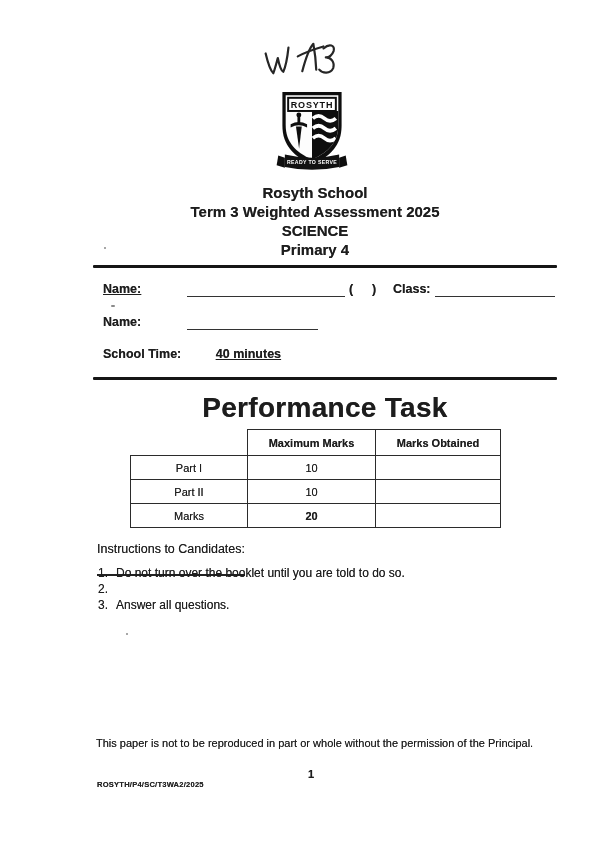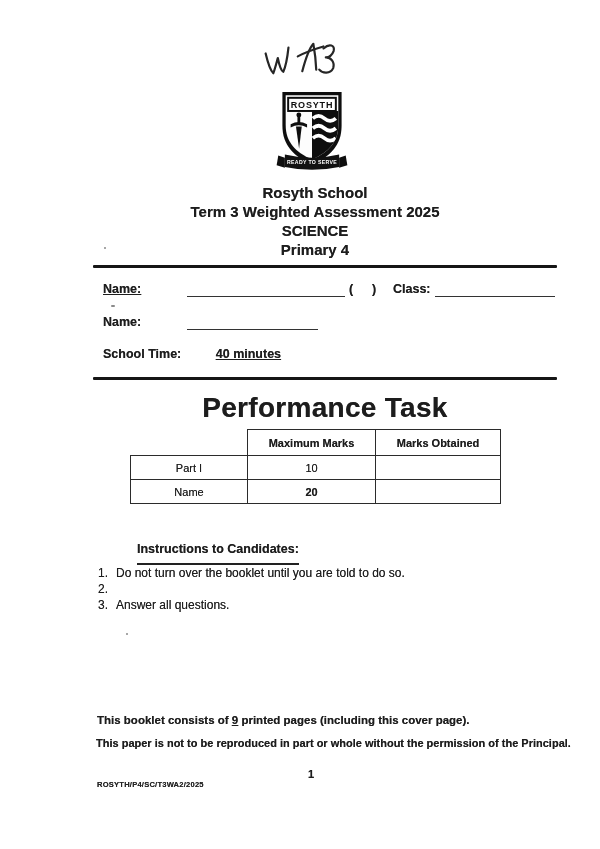--- a/index.html
+++ b/index.html
@@ -41,30 +41,30 @@
   table.marks{position:absolute;left:130px;top:429px;width:370px;border-collapse:collapse;table-layout:fixed;}
   table.marks col.c1{width:117px;} table.marks col.c2{width:128px;} table.marks col.c3{width:125px;}
   table.marks th,table.marks td{border:1.5px solid #2b2b2b;text-align:center;font-size:11px;padding:0;}
   table.marks thead tr{height:26px;} table.marks tbody tr{height:24px;}
   table.marks th{font-weight:bold;}
   table.marks th.blank{border:none;}
   table.marks td.row-label{font-weight:normal;}
   table.marks tr.total-row td.max{font-weight:bold;}
 
   
-  .instr-heading{position:absolute;left:97px;top:542px;font-size:12.5px;font-weight:bold;
-    border-bottom:2px solid #222;padding-bottom:7px;margin-left:40px;}
+  .instr-heading{position:absolute;left:97px;top:542px;font-size:12.5px;font-weight:normal;
+    border-bottom:2px solid #222;padding-bottom:18px;}
   .instr-list{position:absolute;left:98px;top:566px;font-size:12px;line-height:15.8px;}
   .instr-item{display:flex;}
   .instr-item .num{width:18px;flex:0 0 18px;}
 
   
   .footer-1{position:absolute;left:97px;top:714px;font-size:11.5px;font-weight:bold;}
   .footer-1 .pages{text-decoration:underline;}
-  .footer-2{position:absolute;left:96px;top:737px;font-size:11px;font-weight:bold;}
+  .footer-2{position:absolute;left:96px;top:737px;font-size:11px;font-weight:normal;}
   .page-num{position:absolute;left:308px;top:768px;font-size:11px;font-weight:bold;}
   .doc-code{position:absolute;left:97px;top:780px;font-size:7.6px;font-weight:bold;letter-spacing:.2px;color:#242424;}
 
   
   .artifact{position:absolute;background:#8a8a8a;border-radius:50%;}
   .a1{left:104px;top:247px;width:2px;height:2px;}
   .a2{left:111px;top:305px;width:4px;height:1.5px;border-radius:1px;}
   .a3{left:126px;top:633px;width:2px;height:2px;}
 </style>
 </head>
@@ -150,22 +150,27 @@
         <th>Maximum Marks</th>
         <th>Marks Obtained</th>
       </tr>
     </thead>
     <tbody>
       <tr>
         <td class="row-label">Part I</td>
         <td class="max">10</td>
         <td class="obtained"></td>
       </tr>
+      <tr>
+        <td class="row-label">Part II</td>
+        <td class="max">10</td>
+        <td class="obtained"></td>
+      </tr>
       <tr class="total-row">
-        <td class="row-label">Name</td>
+        <td class="row-label">Marks</td>
         <td class="max">20</td>
         <td class="obtained"></td>
       </tr>
     </tbody>
   </table>
 
   <div class="instr-heading ink">Instructions to Candidates:</div>
   <div class="instr-list ink">
     <div class="instr-item">
       <span class="num">1.</span>
@@ -173,23 +178,20 @@
     </div>
     <div class="instr-item">
       <span class="num">2.</span>
     </div>
     <div class="instr-item">
       <span class="num">3.</span>
       <span class="txt">Answer all questions.</span>
     </div>
   </div>
 
-  <div class="footer-1 ink">
-    <span>This booklet consists of </span><span class="pages">9</span><span> printed pages (including this cover page).</span>
-  </div>
   <div class="footer-2 ink">This paper is not to be reproduced in part or whole without the permission of the Principal.</div>
 
   <div class="page-num ink">1</div>
   <div class="doc-code ink">ROSYTH/P4/SC/T3WA2/2025</div>
 
   <span class="artifact a1"></span>
   <span class="artifact a2"></span>
   <span class="artifact a3"></span>
 
 </div>

